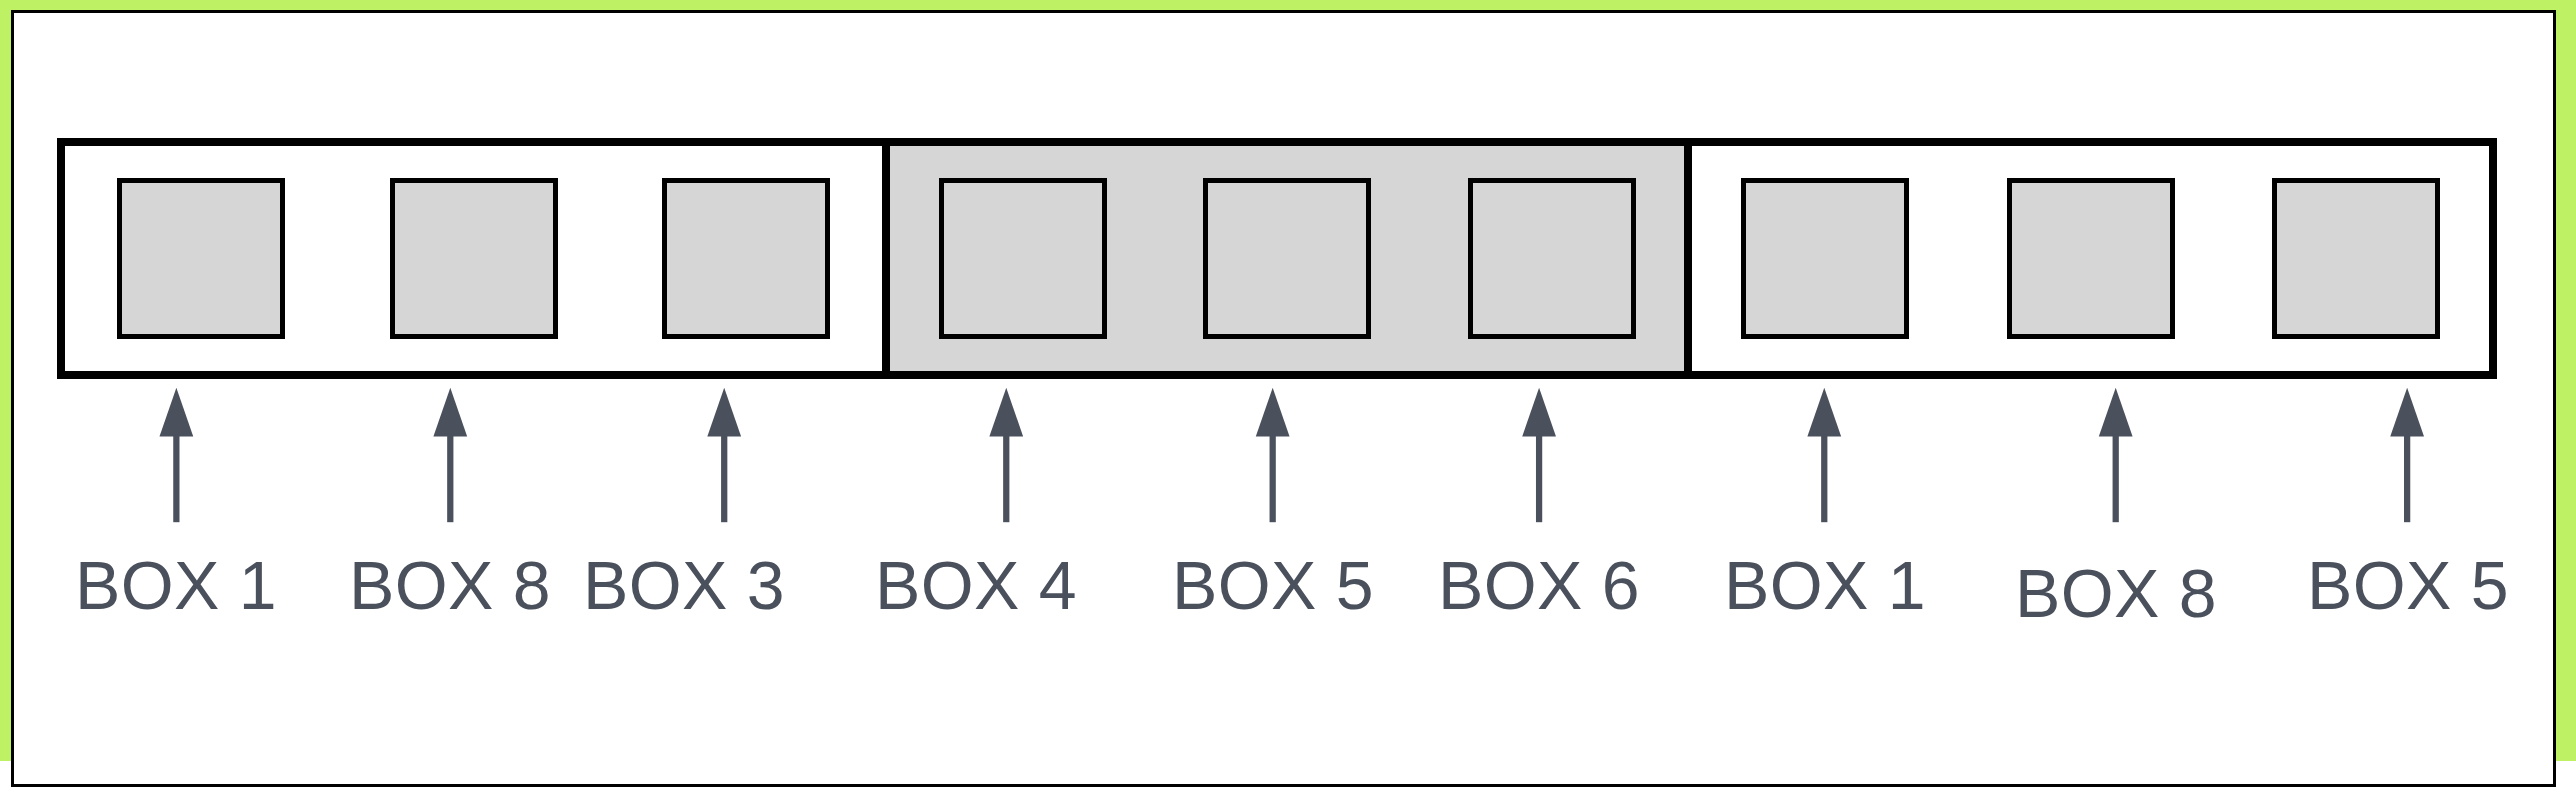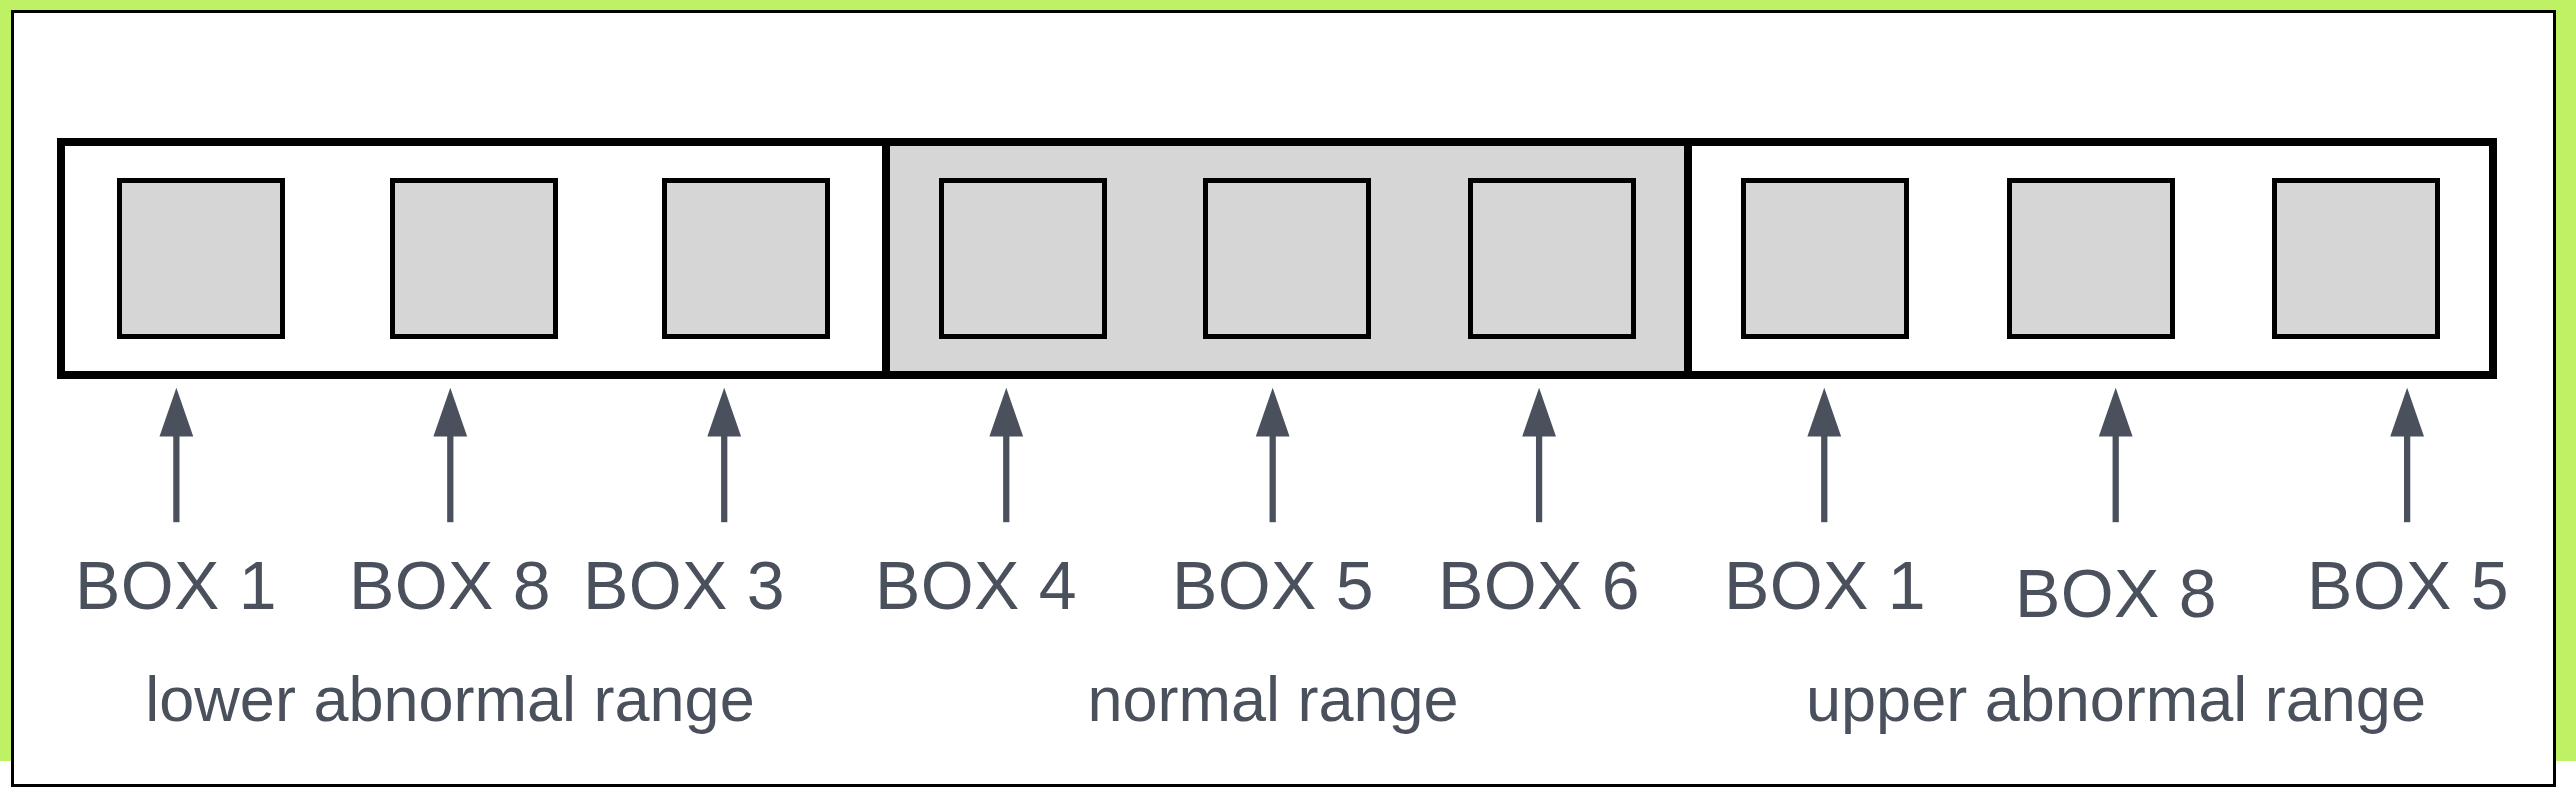--- a/index.html
+++ b/index.html
@@ -170,20 +170,15 @@
     <span class="box-label" style="left:450px;">BOX 8</span>
     <span class="box-label" style="left:684px;">BOX 3</span>
     <span class="box-label" style="left:976px;">BOX 4</span>
     <span class="box-label" style="left:1273px;">BOX 5</span>
     <span class="box-label" style="left:1539px;">BOX 6</span>
     <span class="box-label" style="left:1825px;">BOX 1</span>
     <span class="box-label" style="left:2116px;margin-top:8px;">BOX 8</span>
     <span class="box-label" style="left:2408px;">BOX 5</span>
   </div>
 
-  <div class="range-label-row">
-    <span class="range-label" style="left:450px;">lower abnormal range</span>
-    <span class="range-label" style="left:1273px;">normal range</span>
-    <span class="range-label" style="left:2116px;">upper abnormal range</span>
-  </div>
 
 </div>
 
 
 </body></html>

